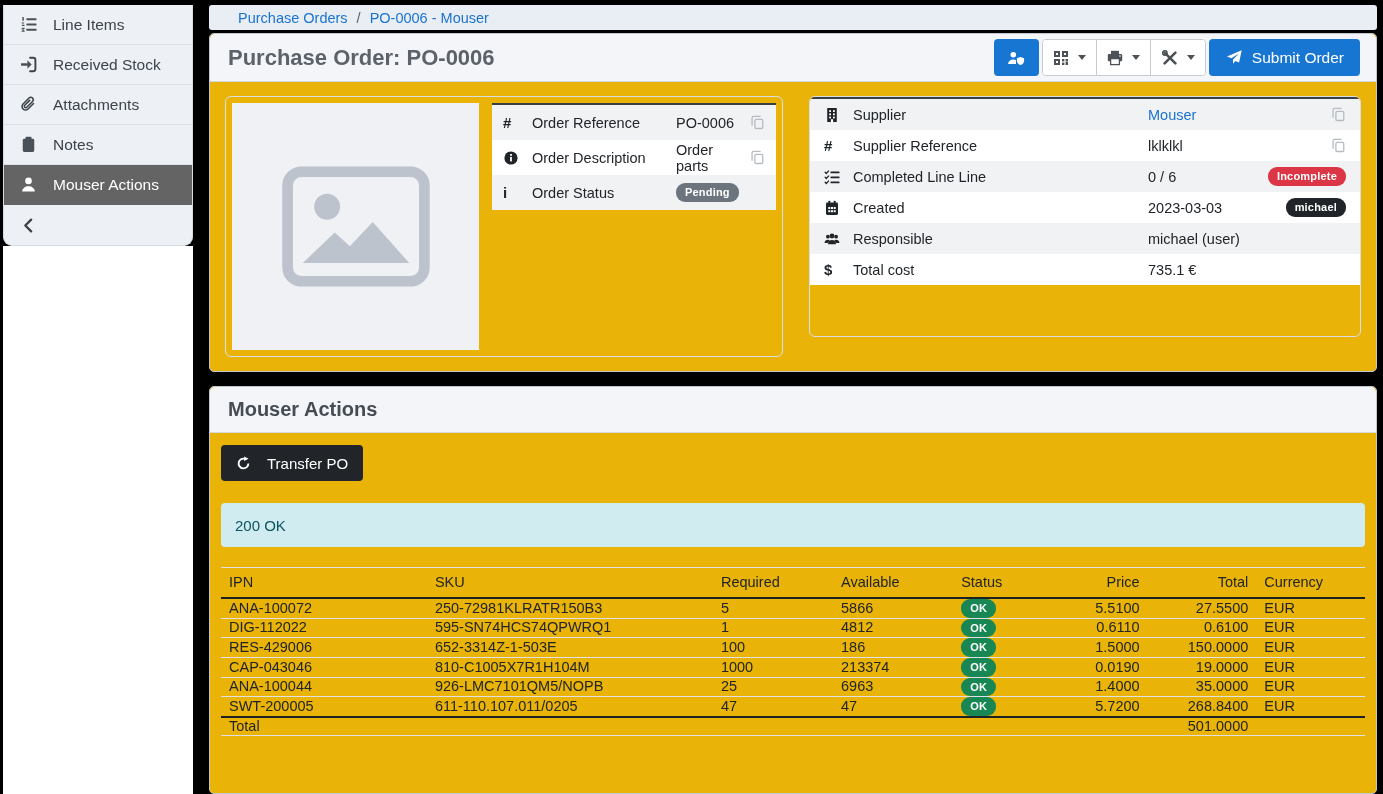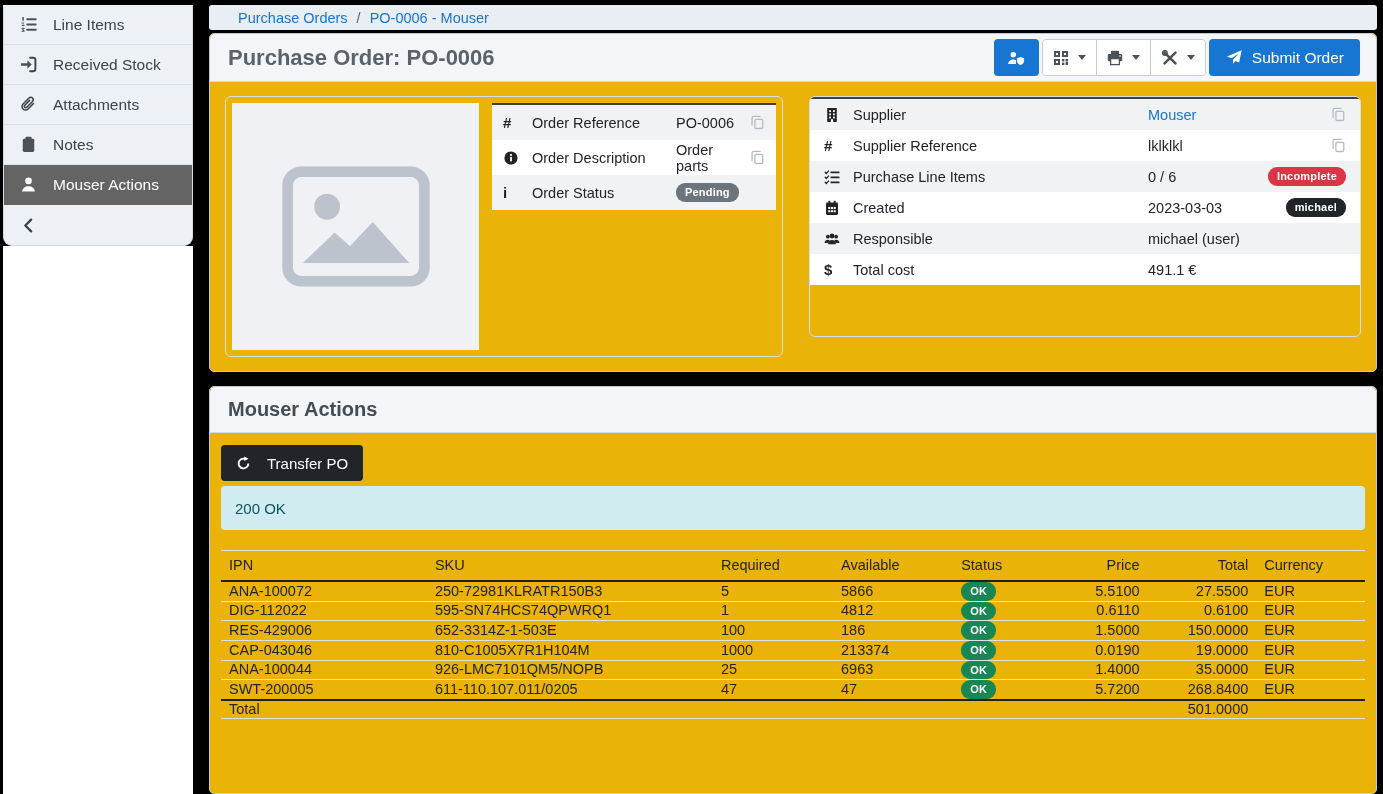--- a/index.html
+++ b/index.html
@@ -98,21 +98,21 @@
   .card2 { flex:1; overflow:hidden; display:flex; flex-direction:column; }
   .card2 .card-header { height:46px; display:flex; align-items:center; padding:0 18px; }
   .panel-title { font-size:20px; font-weight:700; color:#454c53; }
   .card2-body { padding:12px 11px 0; }
   .btn-dark {
     background:#212529; color:#fff; border-radius:4px;
     height:36px; padding:0 15px; gap:16px; font-size:15px;
   }
   .btn-dark .tb-ic { width:15px; height:15px; }
   .alert-info {
-    margin-top:5px; height:44px; border-radius:4px;
+    margin-top:22px; height:44px; border-radius:4px;
     display:flex; align-items:center; padding-left:14px; font-size:15px;
   }
   .line-table {
     width:100%; margin-top:20px; border-collapse:collapse;
     font-size:14.5px; color:#212529; table-layout:fixed;
   }
   .line-table th {
     text-align:left; font-weight:400; padding:6px 8px; line-height:17px;
     border-top:1px solid #dee2e6; border-bottom:2px solid #1d2124;
   }
@@ -396,21 +396,21 @@
                   <use href="#i-copy" xlink:href="#i-copy"></use>
                 </svg>
               </span>
             </div>
             <div class="d-row">
               <span class="d-icon">
                 <svg class="svgic">
                   <use href="#i-list-check" xlink:href="#i-list-check"></use>
                 </svg>
               </span>
-              <span class="d-label">Purchase Line Items</span>
+              <span class="d-label">Completed Line Line</span>
               <span class="d-value"><span>0 / 6</span></span>
               <span class="d-end">
                 <span class="badge" style="background: rgb(220, 53, 69);">Incomplete</span>
               </span>
             </div>
             <div class="d-row">
               <span class="d-icon">
                 <svg class="svgic">
                   <use href="#i-calendar" xlink:href="#i-calendar"></use>
                 </svg>
@@ -429,21 +429,21 @@
               </span>
               <span class="d-label">Responsible</span>
               <span class="d-value"><span>michael (user)</span></span>
               <span class="d-end"></span>
             </div>
             <div class="d-row">
               <span class="d-icon">
                 <span class="char-icon">$</span>
               </span>
               <span class="d-label">Total cost</span>
-              <span class="d-value"><span>491.1 €</span></span>
+              <span class="d-value"><span>735.1 €</span></span>
               <span class="d-end"></span>
             </div>
           </div>
       </div>
     </div>
   </section>
 
   <section class="card card2">
     <div class="card-header">
       <h2 class="panel-title">Mouser Actions</h2>

